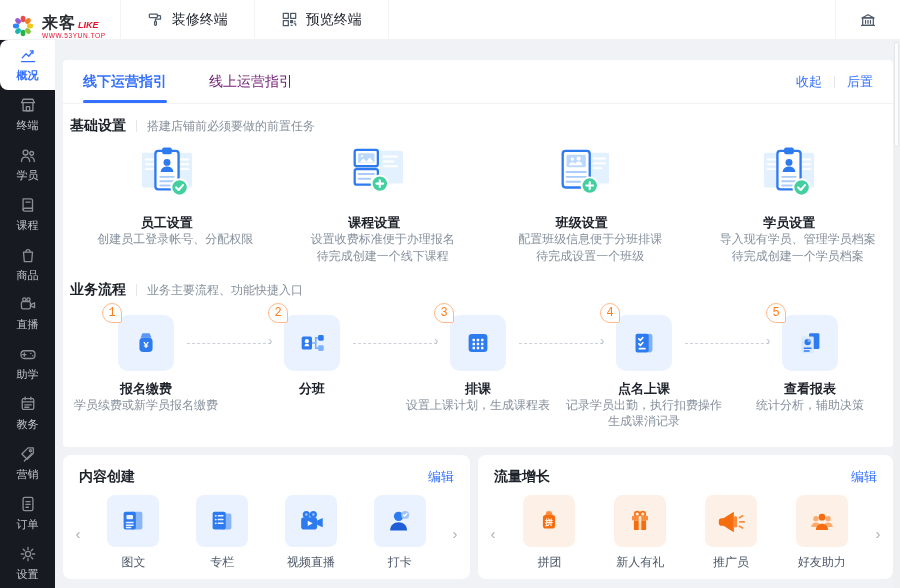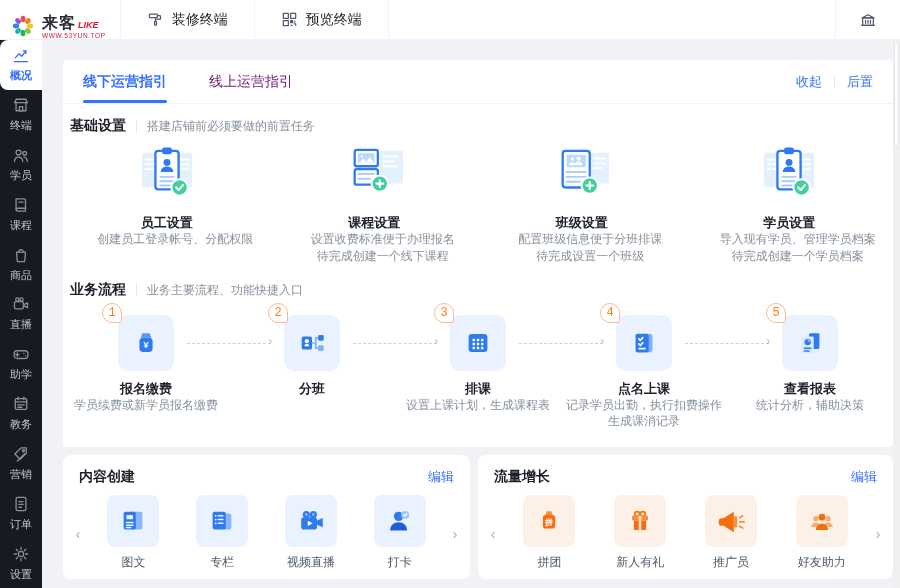--- a/index.html
+++ b/index.html
@@ -16,21 +16,21 @@
   .brand-suffix { font-size:9px; font-weight:bold; font-style:italic; color:#e8112d; margin-left:2px; margin-bottom:1px; }
   .brand-sub { font-size:6.5px; color:#e8112d; letter-spacing:.6px; margin-top:2px; }
   .h-div { width:1px; height:40px; background:#f2f3f5; }
   .h-btn { display:flex; align-items:center; gap:8px; padding:0 26px; height:100%;
            font-size:14px; color:#1d2129; cursor:pointer; }
   .h-btn svg { color:#4e5969; }
   .h-spacer { flex:1; }
   .home-btn { width:64px; height:100%; display:flex; align-items:center; justify-content:center; cursor:pointer; color:#4e5969; }
 
   
-  .sidebar { position:absolute; top:40px; left:0; bottom:0; width:42px; background:#171a20;
+  .sidebar { position:absolute; top:40px; left:0; bottom:0; width:55px; background:#171a20;
              display:flex; flex-direction:column; z-index:15; }
   .side-item { flex:1; display:flex; flex-direction:column; align-items:center; justify-content:center;
                gap:4px; cursor:pointer; color:#8b9097; }
   .side-item .s-lbl { font-size:11px; color:#c2c6cc; }
   .side-item.active { background:#fff; border-radius:8px 0 0 8px; color:#3370ff; }
   .side-item.active .s-lbl { color:#3370ff; font-weight:bold; }
 
   
   .main { position:absolute; left:55px; top:40px; right:7px; bottom:0; background:#f0f2f5; overflow:hidden; }
   .scrollbar { position:absolute; right:0; top:40px; bottom:0; width:7px; background:#eef0f2; z-index:18; }

